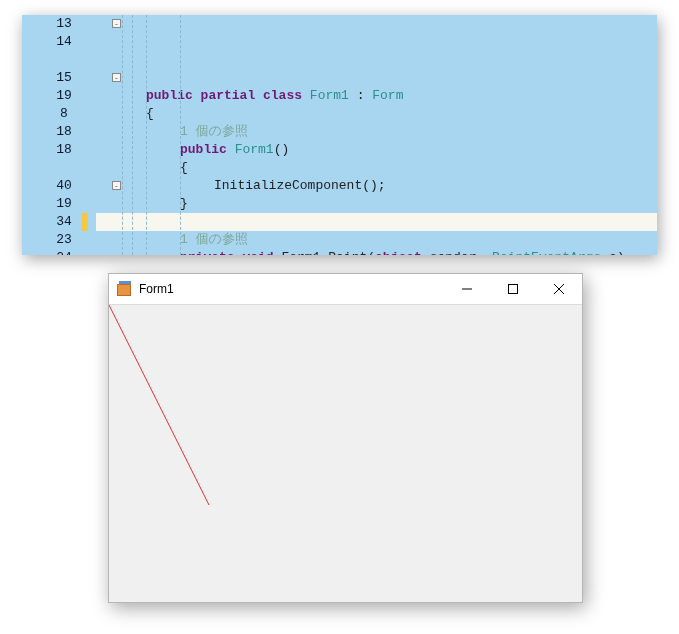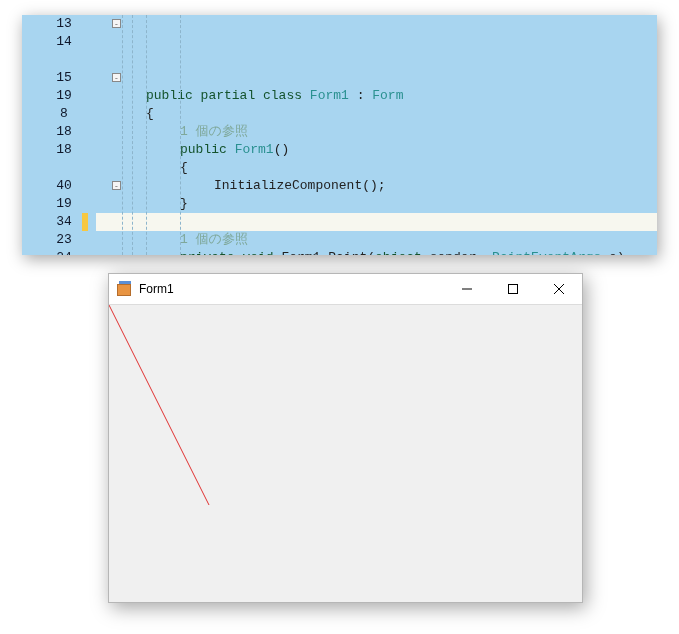--- a/index.html
+++ b/index.html
@@ -79,21 +79,21 @@
       height: 18px;
       background: #f7f7ef;
     }
     .guide-line {
       position: absolute;
       top: 0;
       width: 0;
       height: 100%;
       border-left: 1px dashed #8db5cc;
     }
-    .kw { color: #14532d; }
+    .kw { color: #701a75; font-weight: bold; }
     .type { color: #2a9090; }
     .comment { color: #7fa89a; }
     .txt { color: #222; }
 
     .app-window {
       position: absolute;
       left: 108px;
       top: 273px;
       width: 475px;
       height: 330px;

